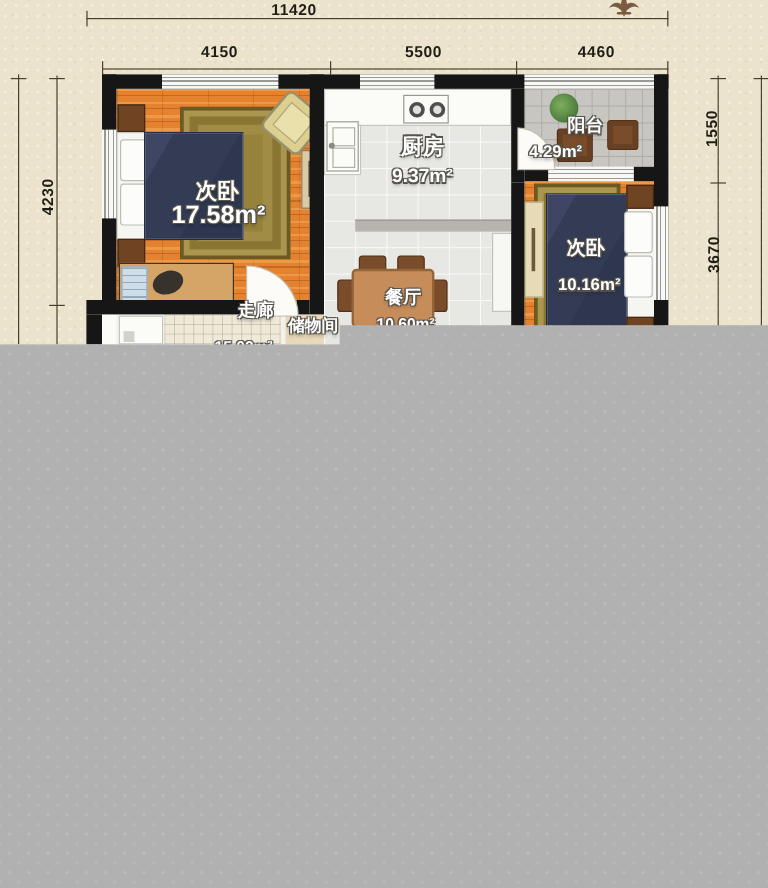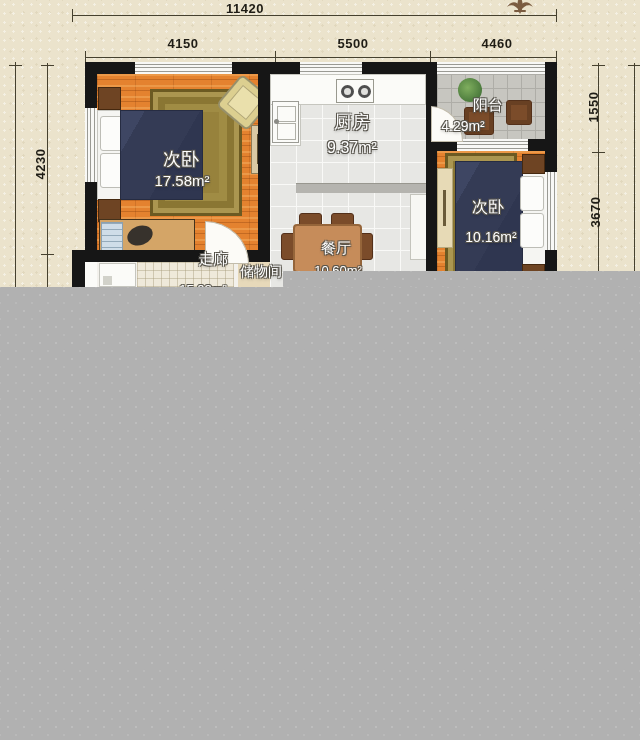--- a/index.html
+++ b/index.html
@@ -34,21 +34,21 @@
   .rug{position:absolute;background:#97823c;border:3px solid #6c5a22;
     box-shadow:inset 0 0 0 5px #ab9650, inset 0 0 0 12px #8a7633, inset 0 0 0 20px #a08c44;}
   .mattress{position:absolute;background:#f5f5f2;border:1px solid #c6c6c0;}
   .pillow{position:absolute;background:#fcfcfa;border:1px solid #bdbdb6;border-radius:3px;}
   .blanket{position:absolute;background:linear-gradient(120deg,#3e4663 0 18%,#343b55 18% 60%,#2f3650 60%);border:1px solid #262c42;}
   .nstand{position:absolute;background:#6e4423;border:1px solid #45280f;}
   .chair{position:absolute;background:#7b4c2a;border:1px solid #53301a;border-radius:3px;}
   .door{position:absolute;background:#fcfbf7;border:1px solid #c2bcab;border-radius:0 100% 0 0;}
   .counter{position:absolute;background:#fbfbf8;border:1px solid #c6c6bf;box-sizing:border-box;}
   .burner{position:absolute;width:13px;height:13px;border-radius:50%;border:3px solid #4e4e4e;background:#e0e0dd;box-sizing:border-box;}
-  .lbl{position:absolute;transform:translate(-50%,-50%);color:#fff;font-weight:normal;white-space:nowrap;
+  .lbl{position:absolute;transform:translate(-50%,-50%);color:#fff;font-weight:bold;white-space:nowrap;
     text-shadow:-1px -1px 0 #57544c,1px -1px 0 #57544c,-1px 1px 0 #57544c,1px 1px 0 #57544c,0 2px 3px rgba(0,0,0,.35);}
   .dim{position:absolute;transform:translate(-50%,-50%);color:#1f1d16;font-weight:bold;font-size:13px;letter-spacing:.5px;white-space:nowrap;}
   .dim.vert{transform:translate(-50%,-50%) rotate(-90deg);}
   .dline{position:absolute;background:#46412f;}
   .overlay{position:absolute;background-color:#b1b1b1;
     background-image:
       radial-gradient(rgba(255,255,255,.15) 1px, transparent 1.6px),
       radial-gradient(rgba(255,255,255,.10) 1px, transparent 1.6px);
     background-size:16px 16px,16px 16px;background-position:0 0,8px 8px;}
 </style>
@@ -178,21 +178,21 @@
   <div class="wall" style="left:528px;top:139px;width:20px;height:12px;"></div>
   <div class="window-h" style="left:457px;top:139px;width:71px;height:12px;"></div>
 
   <div class="wall" style="left:545px;top:62px;width:12px;height:225px;"></div>
   <div class="window-v" style="left:545px;top:172px;width:12px;height:78px;"></div>
 
   <div class="door" style="left:205px;top:221px;width:42px;height:41px;"></div>
   <div class="door" style="left:431px;top:106px;width:30px;height:34px;"></div>
 
   <div class="lbl" style="left:181px;top:159px;font-size:18px;">次卧</div>
-  <div class="lbl" style="left:182px;top:180px;font-size:15px;">17.58m²</div>
+  <div class="lbl" style="left:182px;top:180px;font-size:21px;">17.58m²</div>
   <div class="lbl" style="left:352px;top:122px;font-size:18px;">厨房</div>
   <div class="lbl" style="left:352px;top:148px;font-size:16px;">9.37m²</div>
   <div class="lbl" style="left:488px;top:105px;font-size:15px;">阳台</div>
   <div class="lbl" style="left:463px;top:126px;font-size:14px;">4.29m²</div>
   <div class="lbl" style="left:488px;top:207px;font-size:16px;">次卧</div>
   <div class="lbl" style="left:491px;top:237px;font-size:14px;">10.16m²</div>
   <div class="lbl" style="left:336px;top:248px;font-size:15px;">餐厅</div>
   <div class="lbl" style="left:338px;top:270px;font-size:13px;">10.60m²</div>
   <div class="lbl" style="left:213px;top:259px;font-size:15px;">走廊</div>
   <div class="lbl" style="left:203px;top:289px;font-size:13px;">15.02m²</div>

